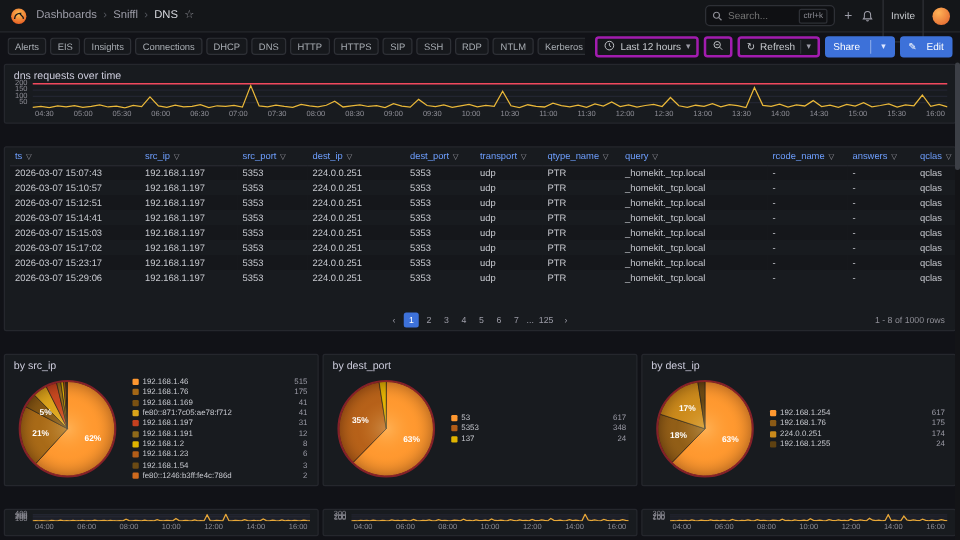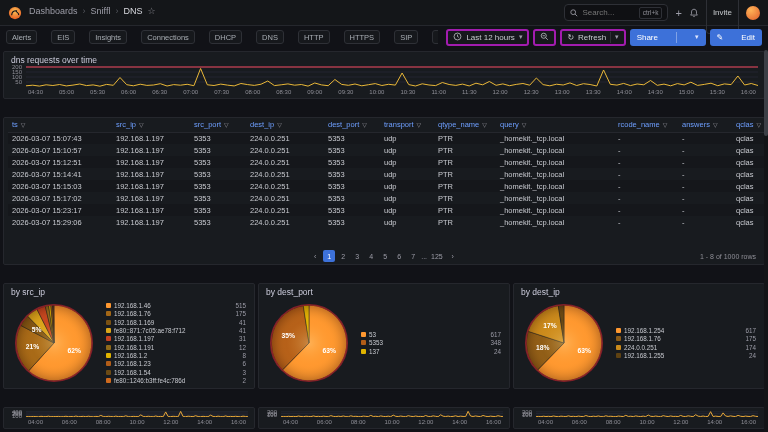--- a/index.html
+++ b/index.html
@@ -20,29 +20,29 @@
     display:flex;align-items:center;gap:4px;padding:0 5px;background:#0f1013;}
   .searchin{flex:1;min-width:0;background:transparent;border:none;outline:none;
     font-size:8px;color:#8e8e96;font-family:"Liberation Sans",sans-serif;}
   .kbd{border:1px solid #2e3036;border-radius:2px;padding:0 3px;font-size:6.5px;color:#8e8e96;line-height:10px;}
   .navicon{color:#9d9da8;font-size:11px;display:flex;align-items:center;}
   .invite{border:1px solid #2e3036;border-radius:3px;font-size:8px;padding:16px 6px;color:#c7cace;}
   .avatar{width:14px;height:14px;border-radius:50%;background:radial-gradient(circle at 35% 30%,#ffb357,#e05e2b);}
 
   
   .subbar{height:22px;display:flex;align-items:center;justify-content:space-between;padding:0 6px;gap:8px;}
-  .chips{display:flex;align-items:flex-end;gap:14px;overflow:hidden;white-space:nowrap;}
+  .chips{display:flex;align-items:flex-end;gap:3px;overflow:hidden;white-space:nowrap;}
   .chip{border:1px solid #2e3036;border-radius:3px;padding:1.5px 5px;font-size:7.5px;color:#a8adb3;background:#16181c;cursor:pointer;}
   .controls{display:flex;align-items:center;gap:4px;flex-shrink:0;}
   .ctl{border:2px solid #a21caf;border-radius:3px;height:17px;display:flex;align-items:center;
     gap:4px;padding:0 5px;font-size:8px;color:#c7cace;background:#16181c;cursor:pointer;}
   .caret{font-size:7px;color:#9d9da8;}
   .vdiv{width:1px;height:11px;background:#2e3036;}
   .btn-blue{background:#3d71d9;color:#fff;font-size:8px;border-radius:3px;height:17px;
-    display:flex;align-items:center;gap:18px;padding:0 7px;cursor:pointer;}
+    display:flex;align-items:center;gap:8px;padding:0 7px;cursor:pointer;}
   .btn-blue .vdiv{background:rgba(255,255,255,.35);}
   .btn-blue .caret{color:#dfe7ff;}
 
   
   main{height:384px;padding:3px;display:flex;flex-direction:column;gap:18px;}
   .panel{background:#181b1f;border:1px solid #25272d;border-radius:2px;position:relative;overflow:hidden;}
   .panel-title{font-size:8.5px;color:#ccccdc;padding:3px 7px 1px;cursor:pointer;}
   .row{display:grid;grid-template-columns:1fr 1fr 1fr;gap:3px;}
 
   

